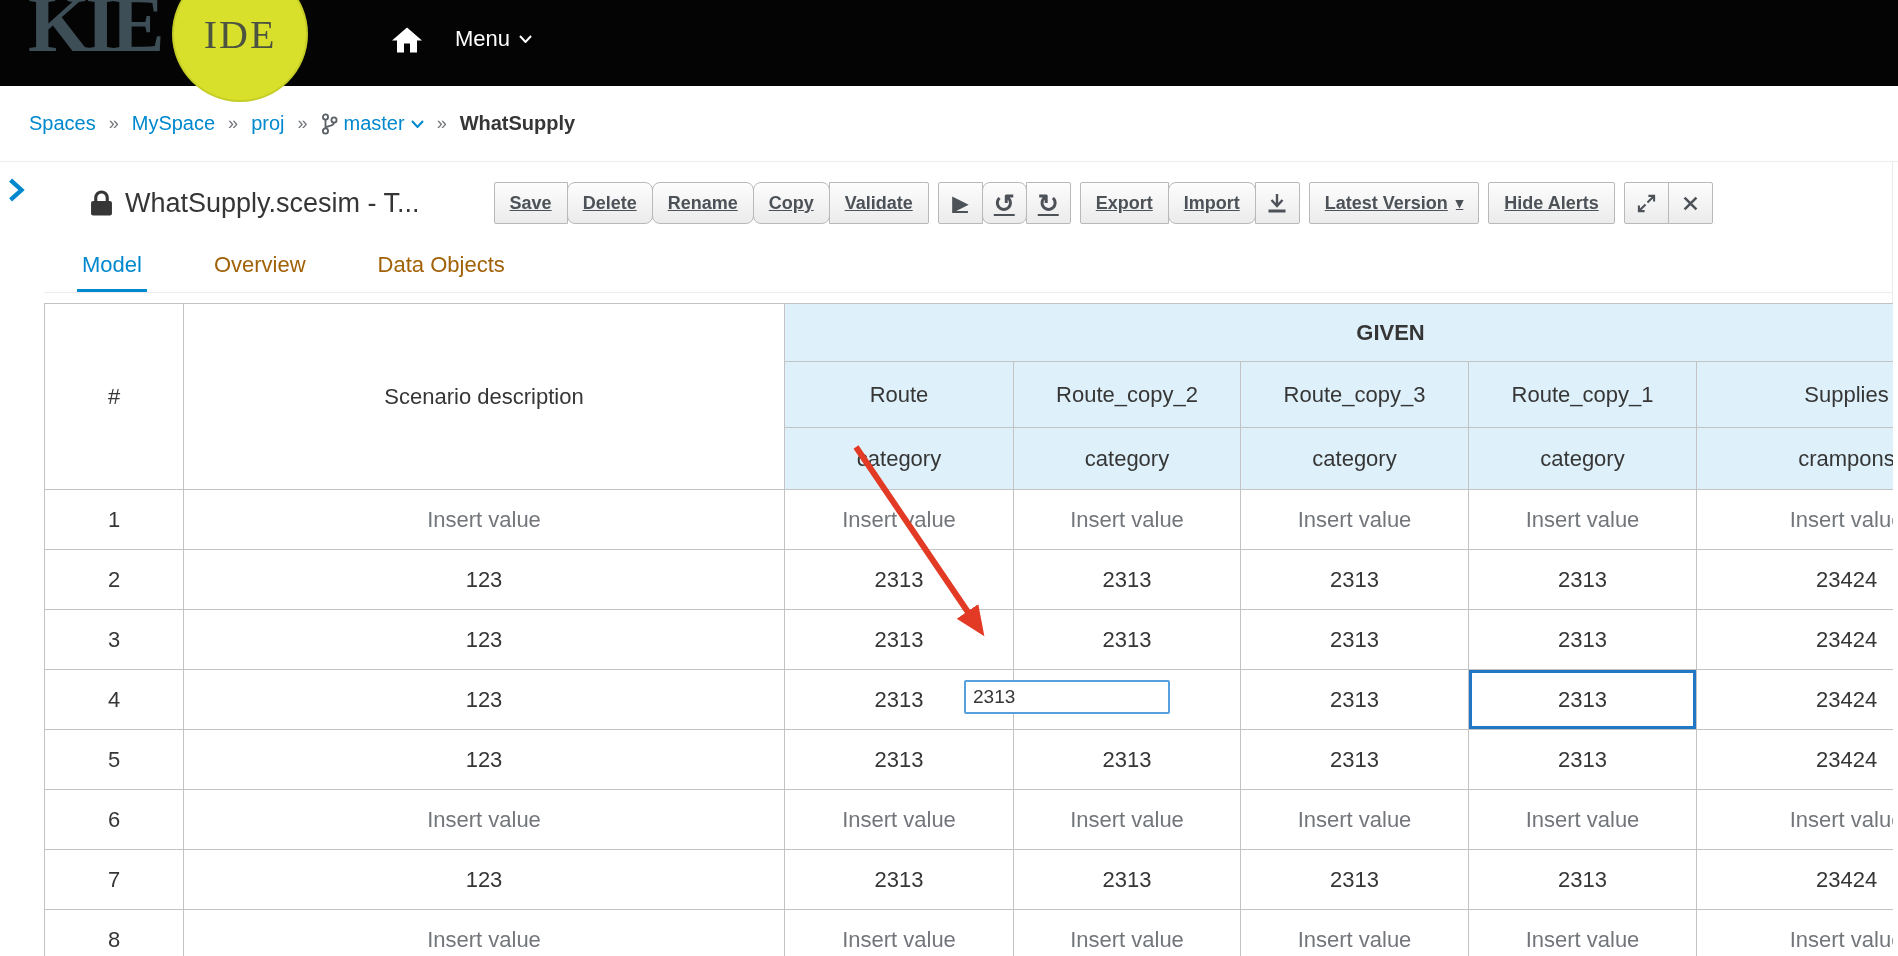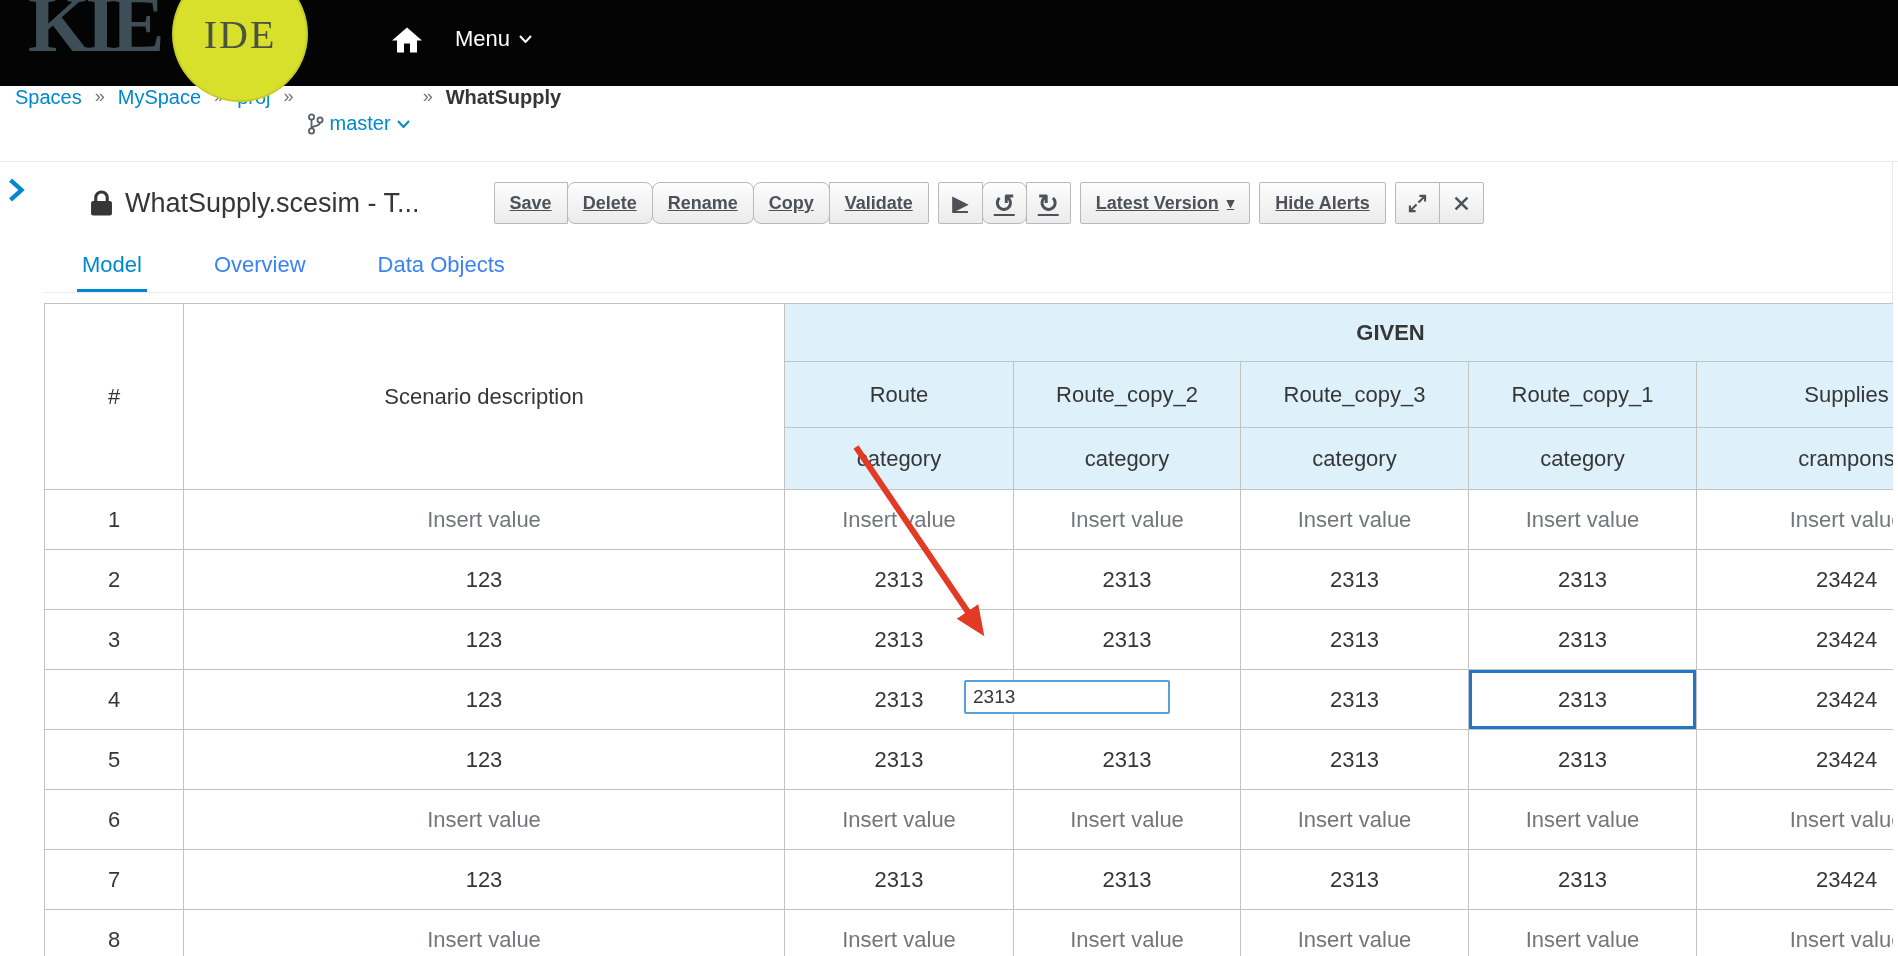--- a/index.html
+++ b/index.html
@@ -21,22 +21,22 @@
     border-radius: 50%; background: #d9e02b; z-index: 6;
     display: flex; align-items: center; justify-content: center;
     box-shadow: inset 0 0 0 2px rgba(90,100,20,.15);
   }
   .ide-circle span { font-family: "Liberation Serif", serif; font-size: 40px; color: #4c5340; letter-spacing: 2px; }
   .home-btn { position: absolute; left: 392px; top: 27px; background: none; border: none; padding: 0; cursor: pointer; }
   .menu-dd { position: absolute; left: 455px; top: 26px; display: flex; align-items: center; gap: 9px; color: #fff; font-size: 22px; cursor: pointer; }
 
   
   .crumbs {
-    height: 76px; display: flex; gap: 13px;
-    padding-left: 15px; font-size: 20px; background: #fff; border-bottom: 1px solid #ececec;
+    height: 76px; display: flex; align-items: center; gap: 13px;
+    padding-left: 29px; font-size: 20px; background: #fff; border-bottom: 1px solid #ececec;
   }
   .crumb { color: #0088ce; text-decoration: none; cursor: pointer; }
   .crumb-sep { color: #72767b; font-size: 18px; }
   .crumb-current { color: #363636; font-weight: bold; }
   .branch-wrap { display: flex; align-items: center; gap: 6px; }
 
   
   .expander { position: absolute; left: 6px; top: 178px; cursor: pointer; z-index: 3; }
 
   
@@ -57,21 +57,21 @@
   .btn-group .btn + .btn { margin-left: -1px; border-radius: 8px; }
   .btn-group .btn:first-child { border-radius: 2px 0 0 2px; }
   .btn-group .btn:last-child { border-radius: 0 2px 2px 0; }
   .btn-group .btn:only-child { border-radius: 2px; }
   .icon-btn { width: 45px; padding: 0; justify-content: center; font-size: 20px; }
   .icon-btn .big { font-size: 25px; line-height: 1; }
   .caret-glyph { font-size: 15px; color: #4d5258; }
 
   
   .tabs { display: flex; margin-top: 14px; padding-left: 33px; border-bottom: 1px solid #ececec; }
-  .tab { font-size: 22px; color: #3b82f6; padding: 12px 5px 14px; margin-right: 62px; cursor: pointer; }
+  .tab { font-size: 22px; color: #a16207; padding: 12px 5px 14px; margin-right: 62px; cursor: pointer; }
   .tab.active { color: #0088ce; border-bottom: 3px solid #0088ce; padding-bottom: 11px; }
 
   
   .grid-wrap { margin-top: 10px; width: 1849px; overflow: hidden; }
   table.scesim { border-collapse: collapse; table-layout: fixed; width: 1952px; }
   .scesim th, .scesim td { border: 1px solid #c3c3c3; text-align: center; vertical-align: middle; overflow: hidden; white-space: nowrap; }
   .scesim thead th { background: #def0fa; font-weight: normal; font-size: 22px; color: #363636; }
   .scesim thead th.corner { background: #fff; }
   .scesim th.given-hd { height: 58px; font-weight: bold; }
   .scesim tr.names th { height: 66px; }
@@ -161,20 +161,30 @@
       <div class="btn-group">
         <button class="btn icon-btn">
             <span>▶</span>
           </button>
         <button class="btn icon-btn">
             <span class="big">↺</span>
           </button>
         <button class="btn icon-btn">
             <span class="big">↻</span>
           </button>
+      </div>
+      <div class="btn-group">
+        <button class="btn">Export</button>
+        <button class="btn">Import</button>
+        <button class="btn icon-btn">
+          <svg width="20" height="20" viewBox="0 0 20 20">
+            <path d="M10 1 V11 M4.5 7 L10 13 L15.5 7" fill="none" stroke="#4d5258" stroke-width="2.4"></path>
+            <path d="M1.5 18 H18.5" stroke="#4d5258" stroke-width="3"></path>
+          </svg>
+        </button>
       </div>
       <div class="btn-group">
         <button class="btn">
           <span>Latest Version</span>
           <span class="caret-glyph">▾</span>
         </button>
       </div>
       <div class="btn-group">
         <button class="btn">Hide Alerts</button>
       </div>

